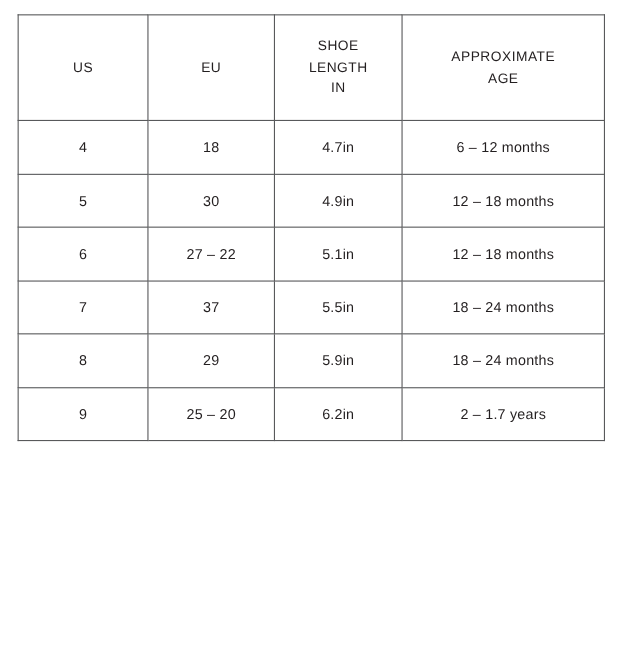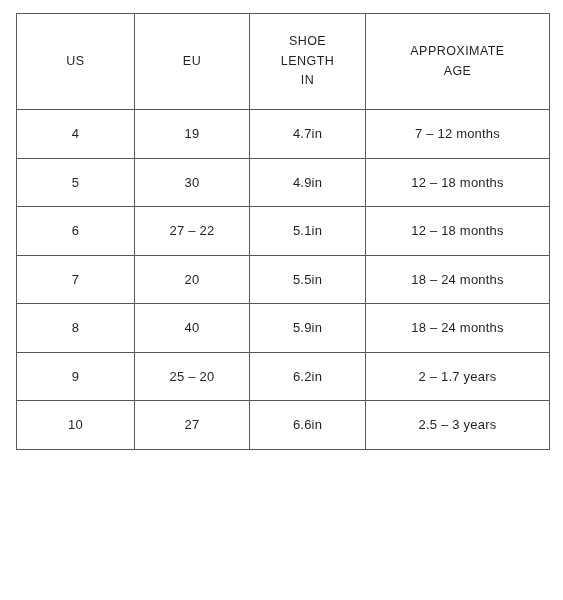--- a/index.html
+++ b/index.html
@@ -100,56 +100,50 @@
         <th>
           <span class="hdr-line">APPROXIMATE</span>
           <span class="hdr-line">AGE</span>
         </th>
       </tr>
     </thead>
 
     <tbody>
       <tr>
         <td><span class="cell-text">4</span></td>
-        <td><span class="cell-text">19</span></td>
+        <td><span class="cell-text">18</span></td>
         <td><span class="cell-text">4.7in</span></td>
-        <td><span class="cell-text">7 – 12 months</span></td>
+        <td><span class="cell-text">6 – 12 months</span></td>
       </tr>
       <tr>
         <td><span class="cell-text">5</span></td>
         <td><span class="cell-text">30</span></td>
         <td><span class="cell-text">4.9in</span></td>
         <td><span class="cell-text">12 – 18 months</span></td>
       </tr>
       <tr>
         <td><span class="cell-text">6</span></td>
         <td><span class="cell-text">27 – 22</span></td>
         <td><span class="cell-text">5.1in</span></td>
         <td><span class="cell-text">12 – 18 months</span></td>
       </tr>
       <tr>
         <td><span class="cell-text">7</span></td>
-        <td><span class="cell-text">20</span></td>
+        <td><span class="cell-text">37</span></td>
         <td><span class="cell-text">5.5in</span></td>
         <td><span class="cell-text">18 – 24 months</span></td>
       </tr>
       <tr>
         <td><span class="cell-text">8</span></td>
-        <td><span class="cell-text">40</span></td>
+        <td><span class="cell-text">29</span></td>
         <td><span class="cell-text">5.9in</span></td>
         <td><span class="cell-text">18 – 24 months</span></td>
       </tr>
       <tr>
         <td><span class="cell-text">9</span></td>
         <td><span class="cell-text">25 – 20</span></td>
         <td><span class="cell-text">6.2in</span></td>
         <td><span class="cell-text">2 – 1.7 years</span></td>
       </tr>
-      <tr>
-        <td><span class="cell-text">10</span></td>
-        <td><span class="cell-text">27</span></td>
-        <td><span class="cell-text">6.6in</span></td>
-        <td><span class="cell-text">2.5 – 3 years</span></td>
-      </tr>
     </tbody>
   </table>
 
 </div>
 
 </body></html>

